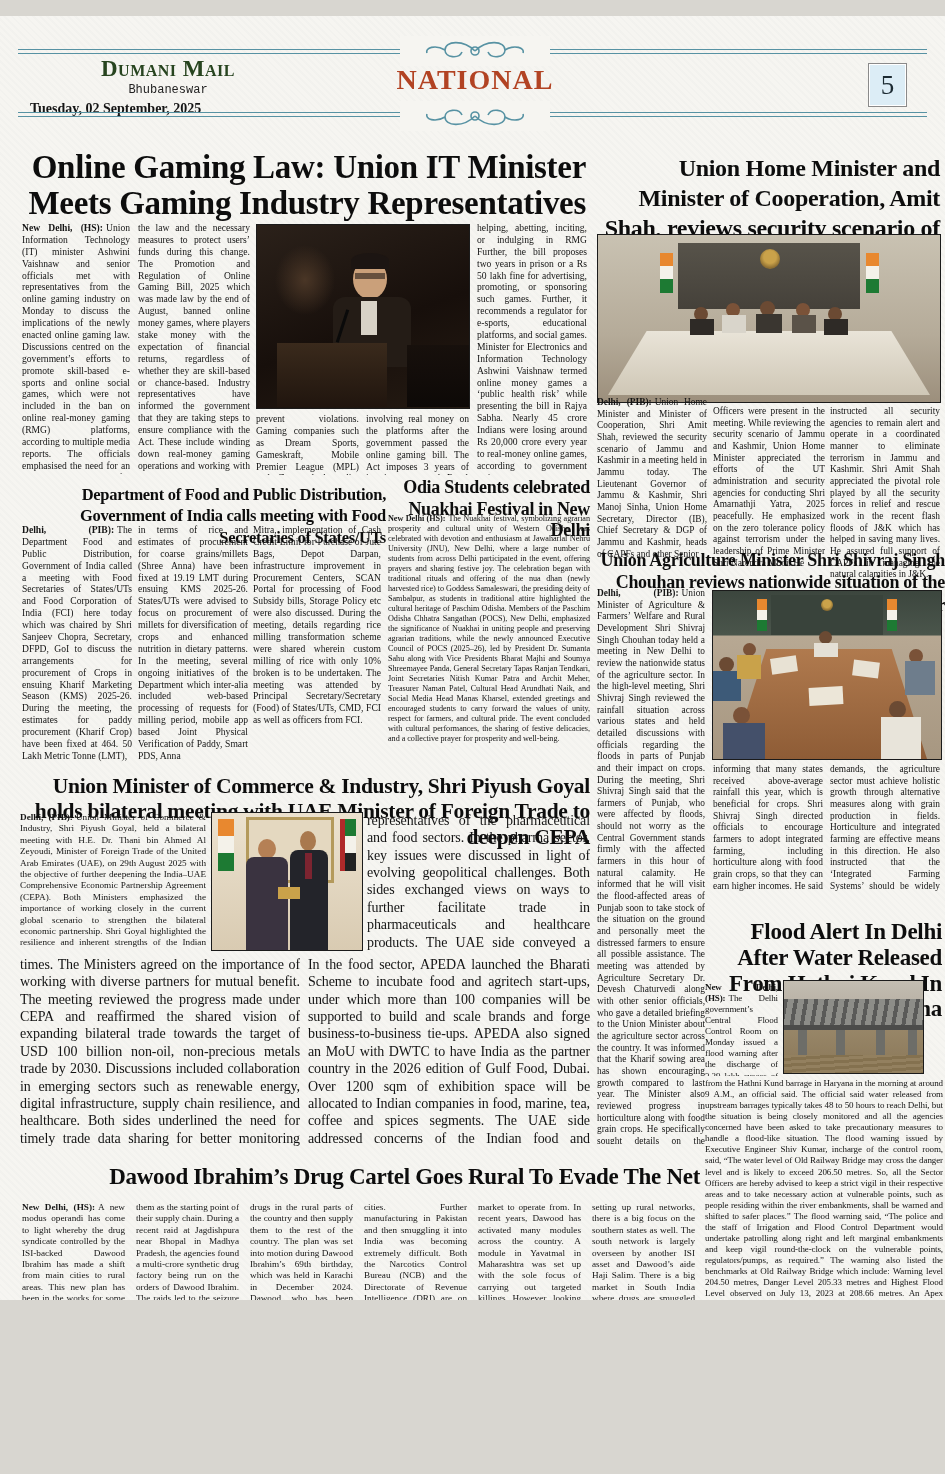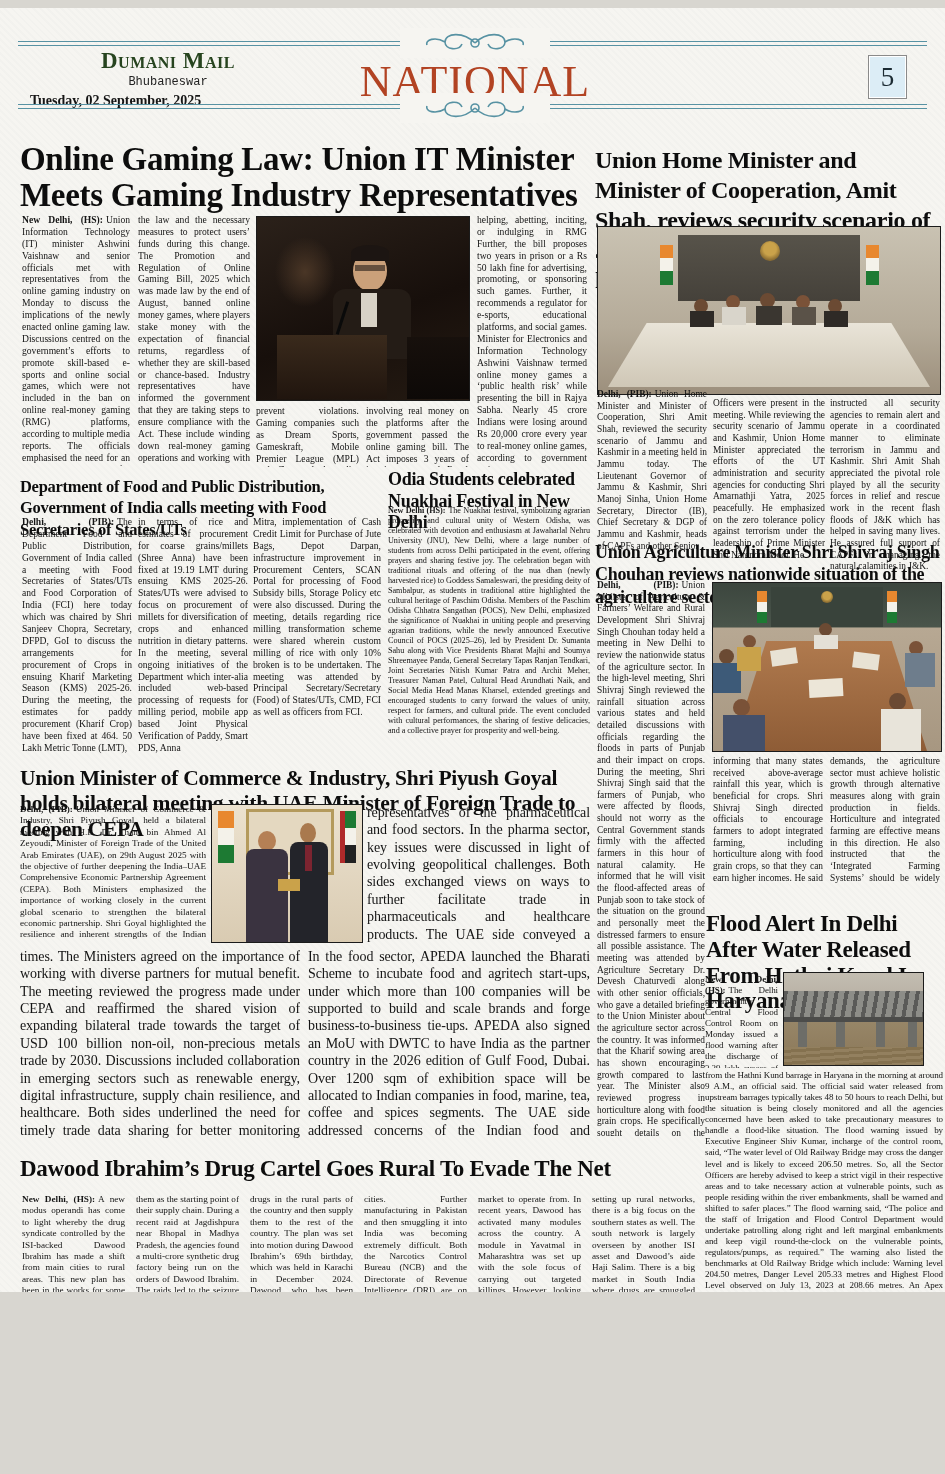--- a/index.html
+++ b/index.html
@@ -1,32 +1,32 @@
 <!DOCTYPE html>
 <html><head>
 <meta charset="utf-8">
 <style>
   html,body{margin:0;padding:0;background:#d8d6d0;}
-  .page{position:relative;width:945px;height:1284px;margin:8px auto;
+  .page{position:relative;width:945px;height:1284px;margin:16px auto;
     background:#f6f5f1;
     background-image:repeating-linear-gradient(45deg,rgba(90,110,120,0.025) 0 2px,transparent 2px 5px);
     font-family:"Liberation Serif",serif;color:#111;overflow:hidden;}
   .abs{position:absolute;}
   p{margin:0;}
   
   .rule2{position:absolute;height:3px;border-top:1.3px solid #5792a3;border-bottom:1.3px solid #5792a3;}
   .orn{position:absolute;width:150px;height:30px;background:#f6f5f1;display:flex;align-items:center;justify-content:center;}
   .paper-name{font-variant:small-caps;font-weight:bold;font-size:23px;color:#27441f;letter-spacing:0.5px;}
   .paper-city{font-size:12px;color:#222;margin-top:1px;font-family:Liberation Mono, monospace;}
   .paper-date{font-size:14px;font-weight:bold;color:#151515;margin-top:4px;}
-  .section-title{font-size:44px;font-weight:normal;color:#b24323;letter-spacing:1px;font-family:"Liberation Serif",serif;}
+  .section-title{font-size:28px;font-weight:bold;color:#b24323;letter-spacing:1px;font-family:"Liberation Serif",serif;}
   .pagenum-box{position:absolute;width:37px;height:42px;background:#dcedf6;border:1px solid #8a8a8a;
     display:flex;align-items:center;justify-content:center;font-size:27px;color:#1c2b33;box-shadow:0 0 0 1px #fff inset;}
   
-  .hl{position:absolute;font-weight:bold;text-align:left;color:#0d0d0d;letter-spacing:-0.3px;line-height:1.08;}
+  .hl{position:absolute;font-weight:bold;text-align:right;color:#0d0d0d;letter-spacing:-0.3px;line-height:1.08;}
   
   .col{position:absolute;text-align:justify;overflow:hidden;color:#141414;}
   .f96{font-size:9.6px;line-height:1.24;}
   .f94{font-size:9.4px;line-height:1.24;}
   .f92{font-size:9.2px;line-height:1.24;}
   .f90{font-size:9.0px;line-height:1.23;letter-spacing:-0.1px;}
   .f88{font-size:14px;line-height:1.24;letter-spacing:-0.1px;}
   .f81{font-size:8.2px;line-height:1.22;letter-spacing:-0.05px;}
   .dl{font-weight:bold;margin-right:3px;}
   

